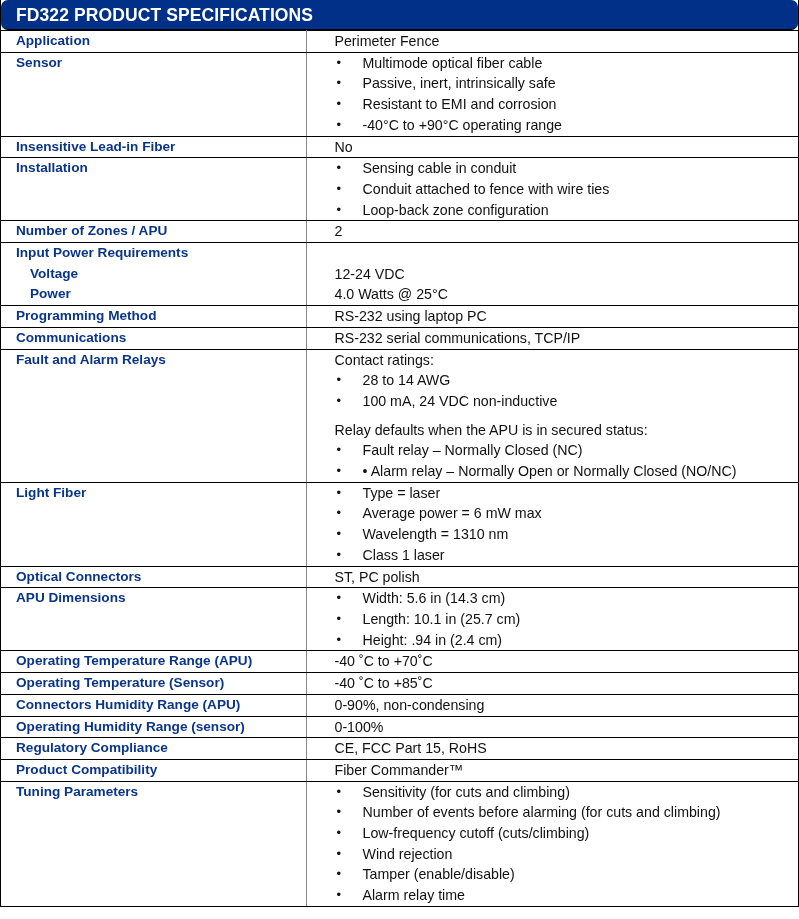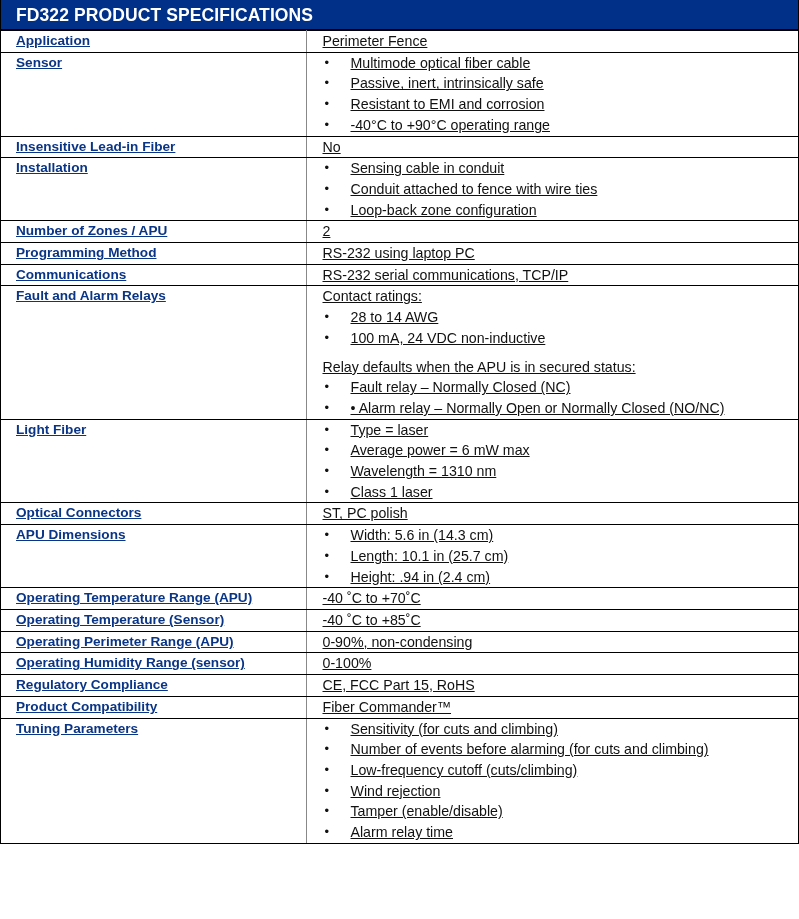--- a/index.html
+++ b/index.html
@@ -1,22 +1,22 @@
 <!DOCTYPE html>
 <html><head>
 <meta charset="utf-8">
 <style>
   html, body { margin: 0; padding: 0; background: #ffffff; }
   body { width: 799px; height: 919px; overflow: hidden; position: relative; font-family: "Liberation Sans", sans-serif; }
   .sheet { position: absolute; left: 0; top: 0; width: 797px; border-left: 1px solid #000; border-right: 2px solid #000; }
-  .title-bar { background: #003087; color: #ffffff; height: 30px; line-height: 31px; padding-left: 15px; font-weight: bold; font-size: 17.5px; letter-spacing: 0.1px; border-bottom: 1px solid #000; box-sizing: border-box; }
+  .title-bar { background: #003087; color: #ffffff; height: 30px; line-height: 31px; padding-left: 15px; font-weight: bold; font-size: 17.5px; letter-spacing: 0.1px; border-bottom: 1px solid #000; box-sizing: border-box; border-radius: 7px; }
   table.spec { border-collapse: collapse; width: 797px; table-layout: fixed; }
-  table.spec td { border-top: 1px solid #000; border-bottom: 1px solid #000; vertical-align: top; padding: 0; font-size: 14.2px; line-height: 20.7px; color: #111; text-decoration: underline; }
+  table.spec td { border-top: 1px solid #000; border-bottom: 1px solid #000; vertical-align: top; padding: 0; font-size: 14.2px; line-height: 20.7px; color: #111; }
   table.spec td.label { width: 305px; border-right: 1px solid #888; padding-left: 15px; color: #0a3586; font-weight: bold; font-size: 13.6px; box-sizing: border-box; }
-  table.spec td.value { padding-left: 16px; box-sizing: border-box; }
+  table.spec td.value { padding-left: 28px; box-sizing: border-box; }
   .sublabel { padding-left: 14px; display: block; }
   .bl { display: block; position: relative; padding-left: 28px; }
   .bl .dot { position: absolute; left: 2px; top: 0; font-size: 13px; }
   .plain { display: block; }
   .gap { display: block; height: 8px; }
   .blank { display: block; height: 20.7px; }
 </style>
 </head>
 <body>
 
@@ -50,20 +50,28 @@
           <td class="value">
             <span class="bl"><span class="dot">•</span><span>Sensing cable in conduit</span></span>
             <span class="bl"><span class="dot">•</span><span>Conduit attached to fence with wire ties</span></span>
             <span class="bl"><span class="dot">•</span><span>Loop-back zone configuration</span></span>
           </td>
         </tr>
         <tr>
           <td class="label"><span>Number of Zones / APU</span></td>
           <td class="value">
             <span class="plain">2</span>
+          </td>
+        </tr>
+        <tr>
+          <td class="label"><span>Input Power Requirements</span><span class="sublabel">Voltage</span><span class="sublabel">Power</span></td>
+          <td class="value">
+            <span class="blank"></span>
+            <span class="plain">12-24 VDC</span>
+            <span class="plain">4.0 Watts @ 25°C</span>
           </td>
         </tr>
         <tr>
           <td class="label"><span>Programming Method</span></td>
           <td class="value">
             <span class="plain">RS-232 using laptop PC</span>
           </td>
         </tr>
         <tr>
           <td class="label"><span>Communications</span></td>
@@ -112,21 +120,21 @@
             <span class="plain">-40 ˚C to +70˚C</span>
           </td>
         </tr>
         <tr>
           <td class="label"><span>Operating Temperature (Sensor)</span></td>
           <td class="value">
             <span class="plain">-40 ˚C to +85˚C</span>
           </td>
         </tr>
         <tr>
-          <td class="label"><span>Operating Perimeter Range (APU)</span></td>
+          <td class="label"><span>Connectors Humidity Range (APU)</span></td>
           <td class="value">
             <span class="plain">0-90%, non-condensing</span>
           </td>
         </tr>
         <tr>
           <td class="label"><span>Operating Humidity Range (sensor)</span></td>
           <td class="value">
             <span class="plain">0-100%</span>
           </td>
         </tr>

